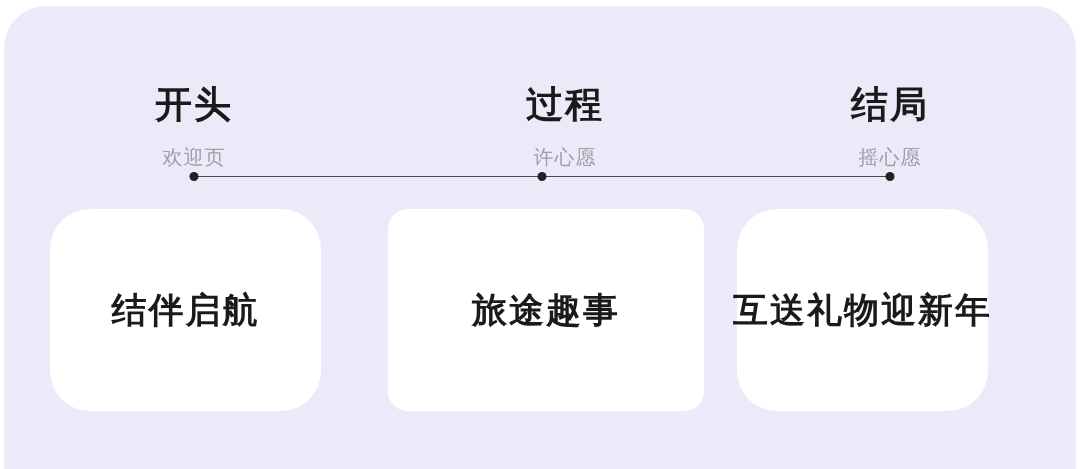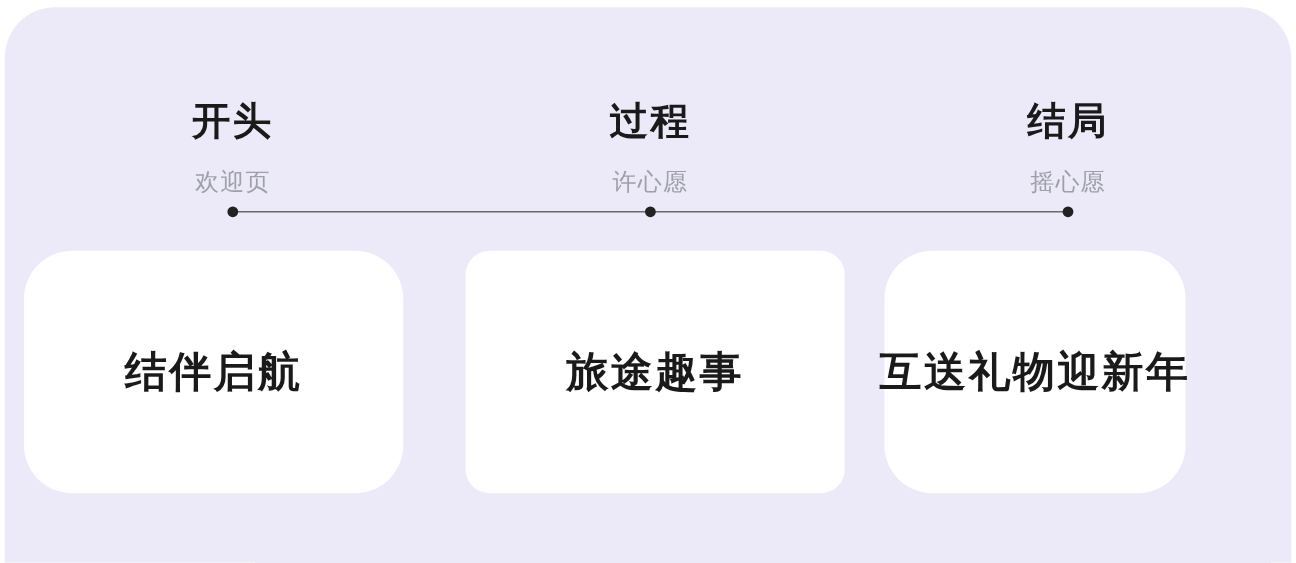--- a/index.html
+++ b/index.html
@@ -26,21 +26,21 @@
   }
   
   .stage {
     position: absolute;
     top: 74px;
     transform: translateX(-50%);
     text-align: center;
     white-space: nowrap;
   }
   .stage .stage-title {
-    font-size: 32px;
+    font-size: 37px;
     font-weight: 700;
     color: var(--title-color, #1a1a1a);
     letter-spacing: 2px;
   }
   .stage .stage-subtitle {
     margin-top: 14px;
     font-size: 20px;
     font-weight: 400;
     color: var(--subtitle-color, #9aa0a6);
     letter-spacing: 1px;
@@ -59,34 +59,34 @@
     width: 9px;
     height: 9px;
     border-radius: 50%;
     background: var(--dot-color, #222);
     transform: translateX(-50%);
   }
   .dot-1 { left: 190px; }
   .dot-2 { left: 538px; }
   .dot-3 { left: 886px; }
   .stage-1 { left: 190px; }
-  .stage-2 { left: 538px; }
+  .stage-2 { left: 561px; }
   .stage-3 { left: 886px; }
   
   .card {
     position: absolute;
     top: 203px;
     height: 202px;
     background: var(--card-bg, #ffffff);
     border-radius: 40px;
     display: flex;
     align-items: center;
     justify-content: center;
   }
-  .card-1 { left: 16px;  width: 316px; }
+  .card-1 { left: 46px;  width: 271px; }
   .card-2 { left: 384px; width: 316px; border-radius: 20px; }
   .card-3 { left: 733px; width: 251px; }
   .card .card-label {
     font-size: 35px;
     font-weight: 700;
     color: var(--title-color, #1a1a1a);
     letter-spacing: 2px;
     white-space: nowrap;
   }
 </style>

